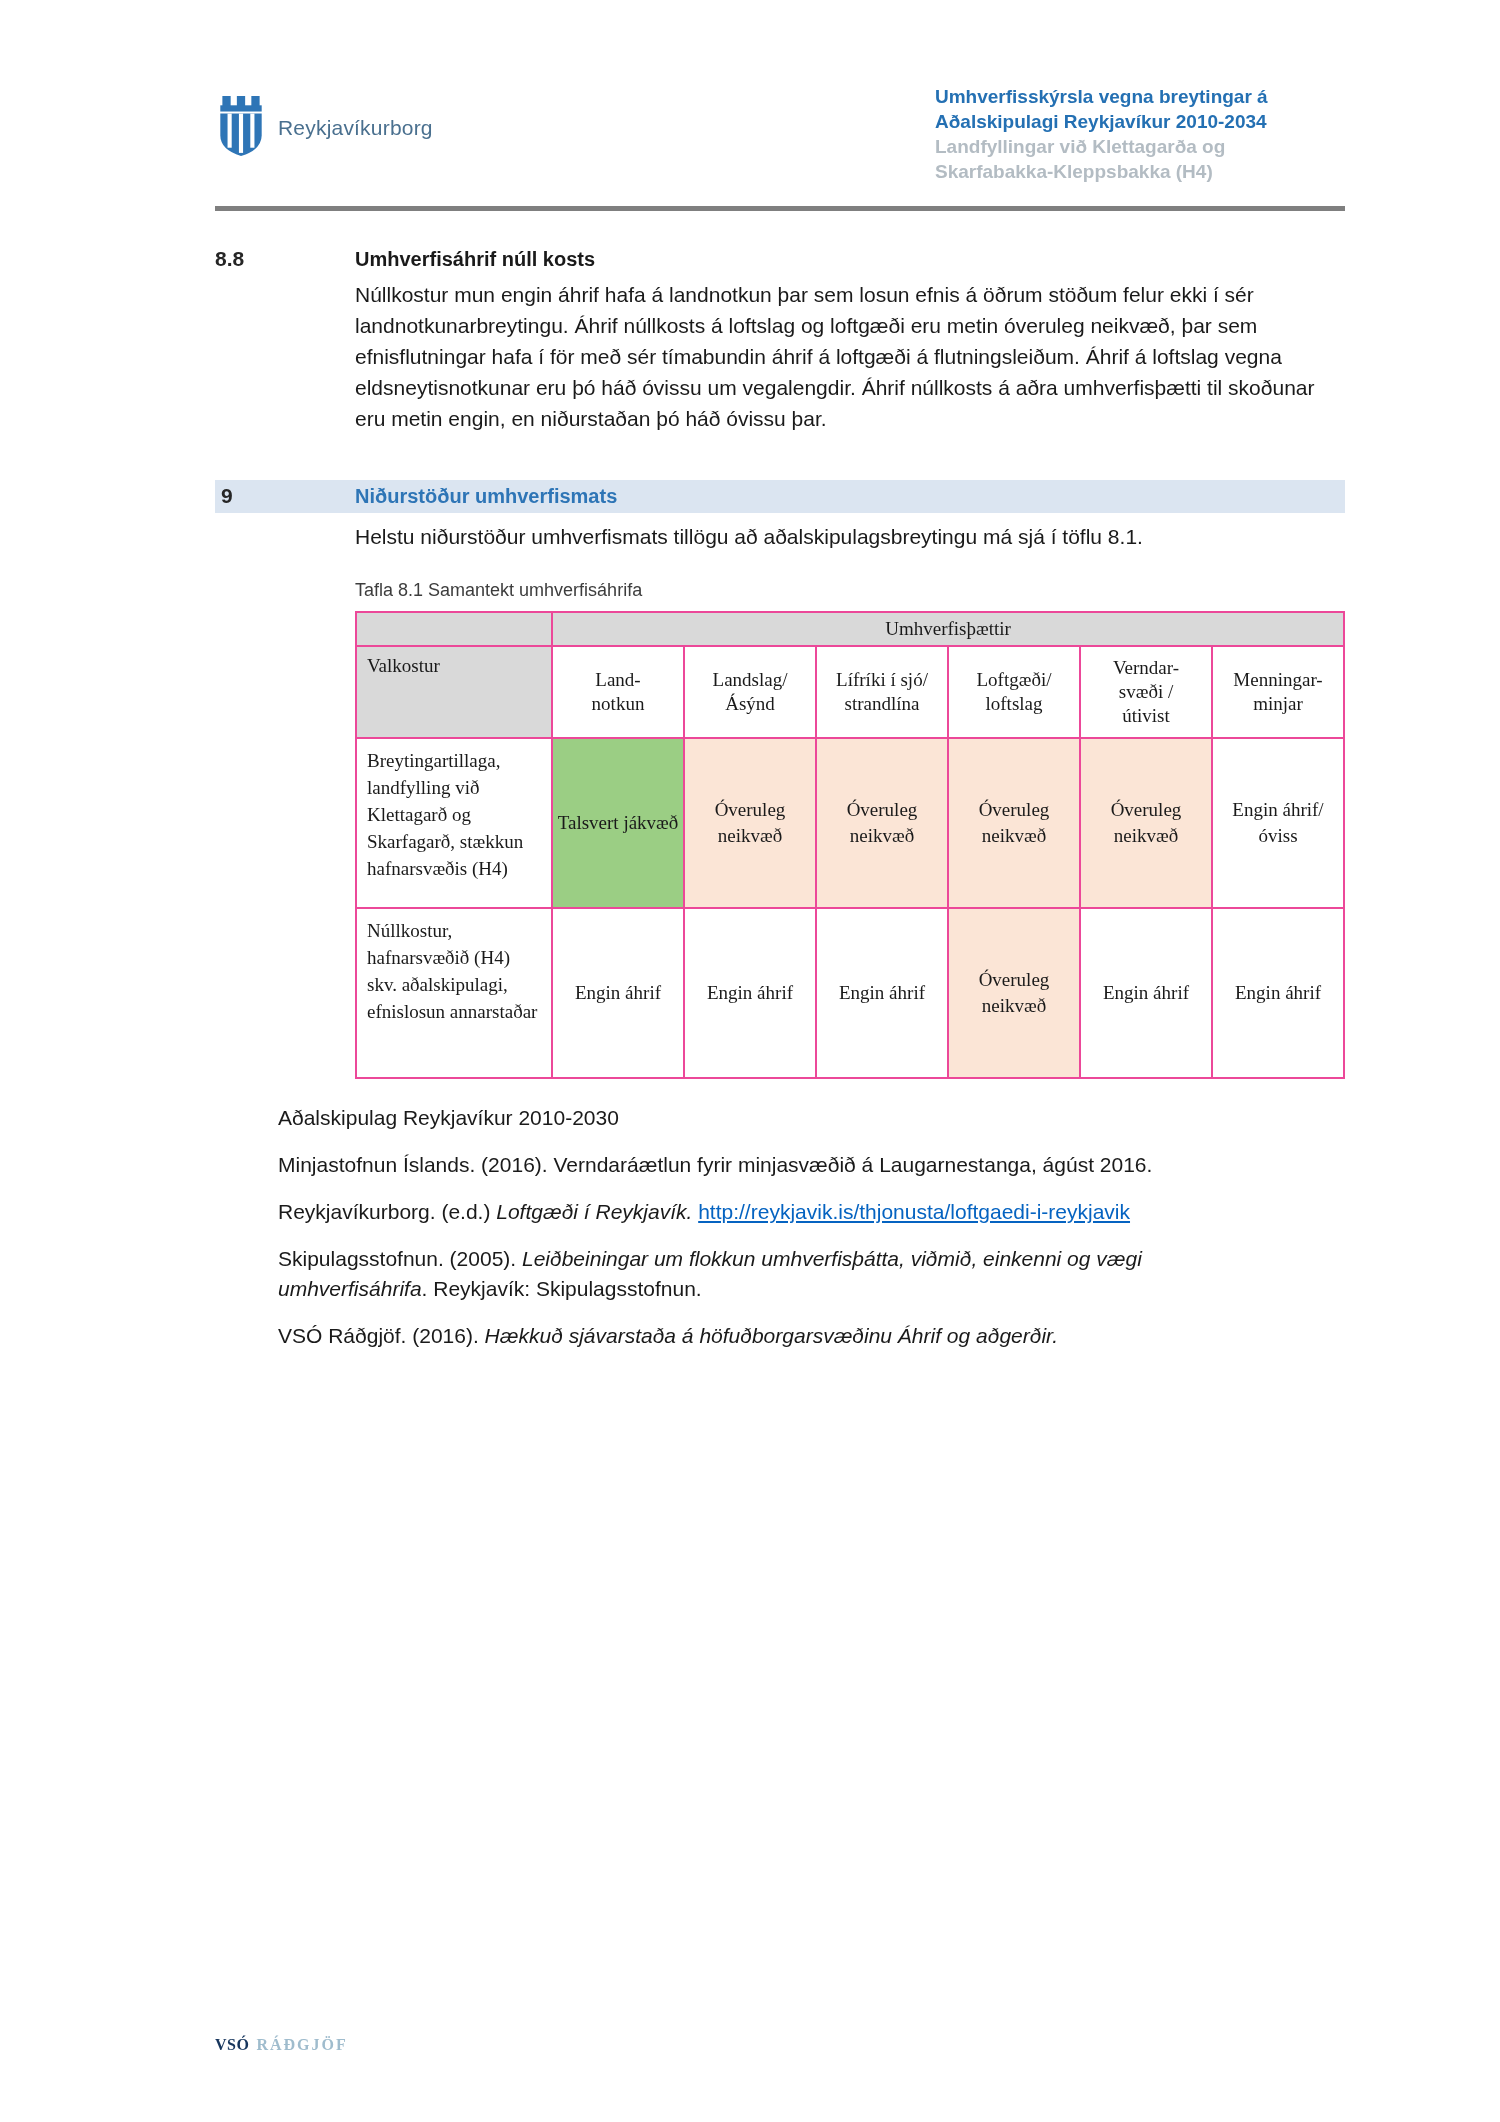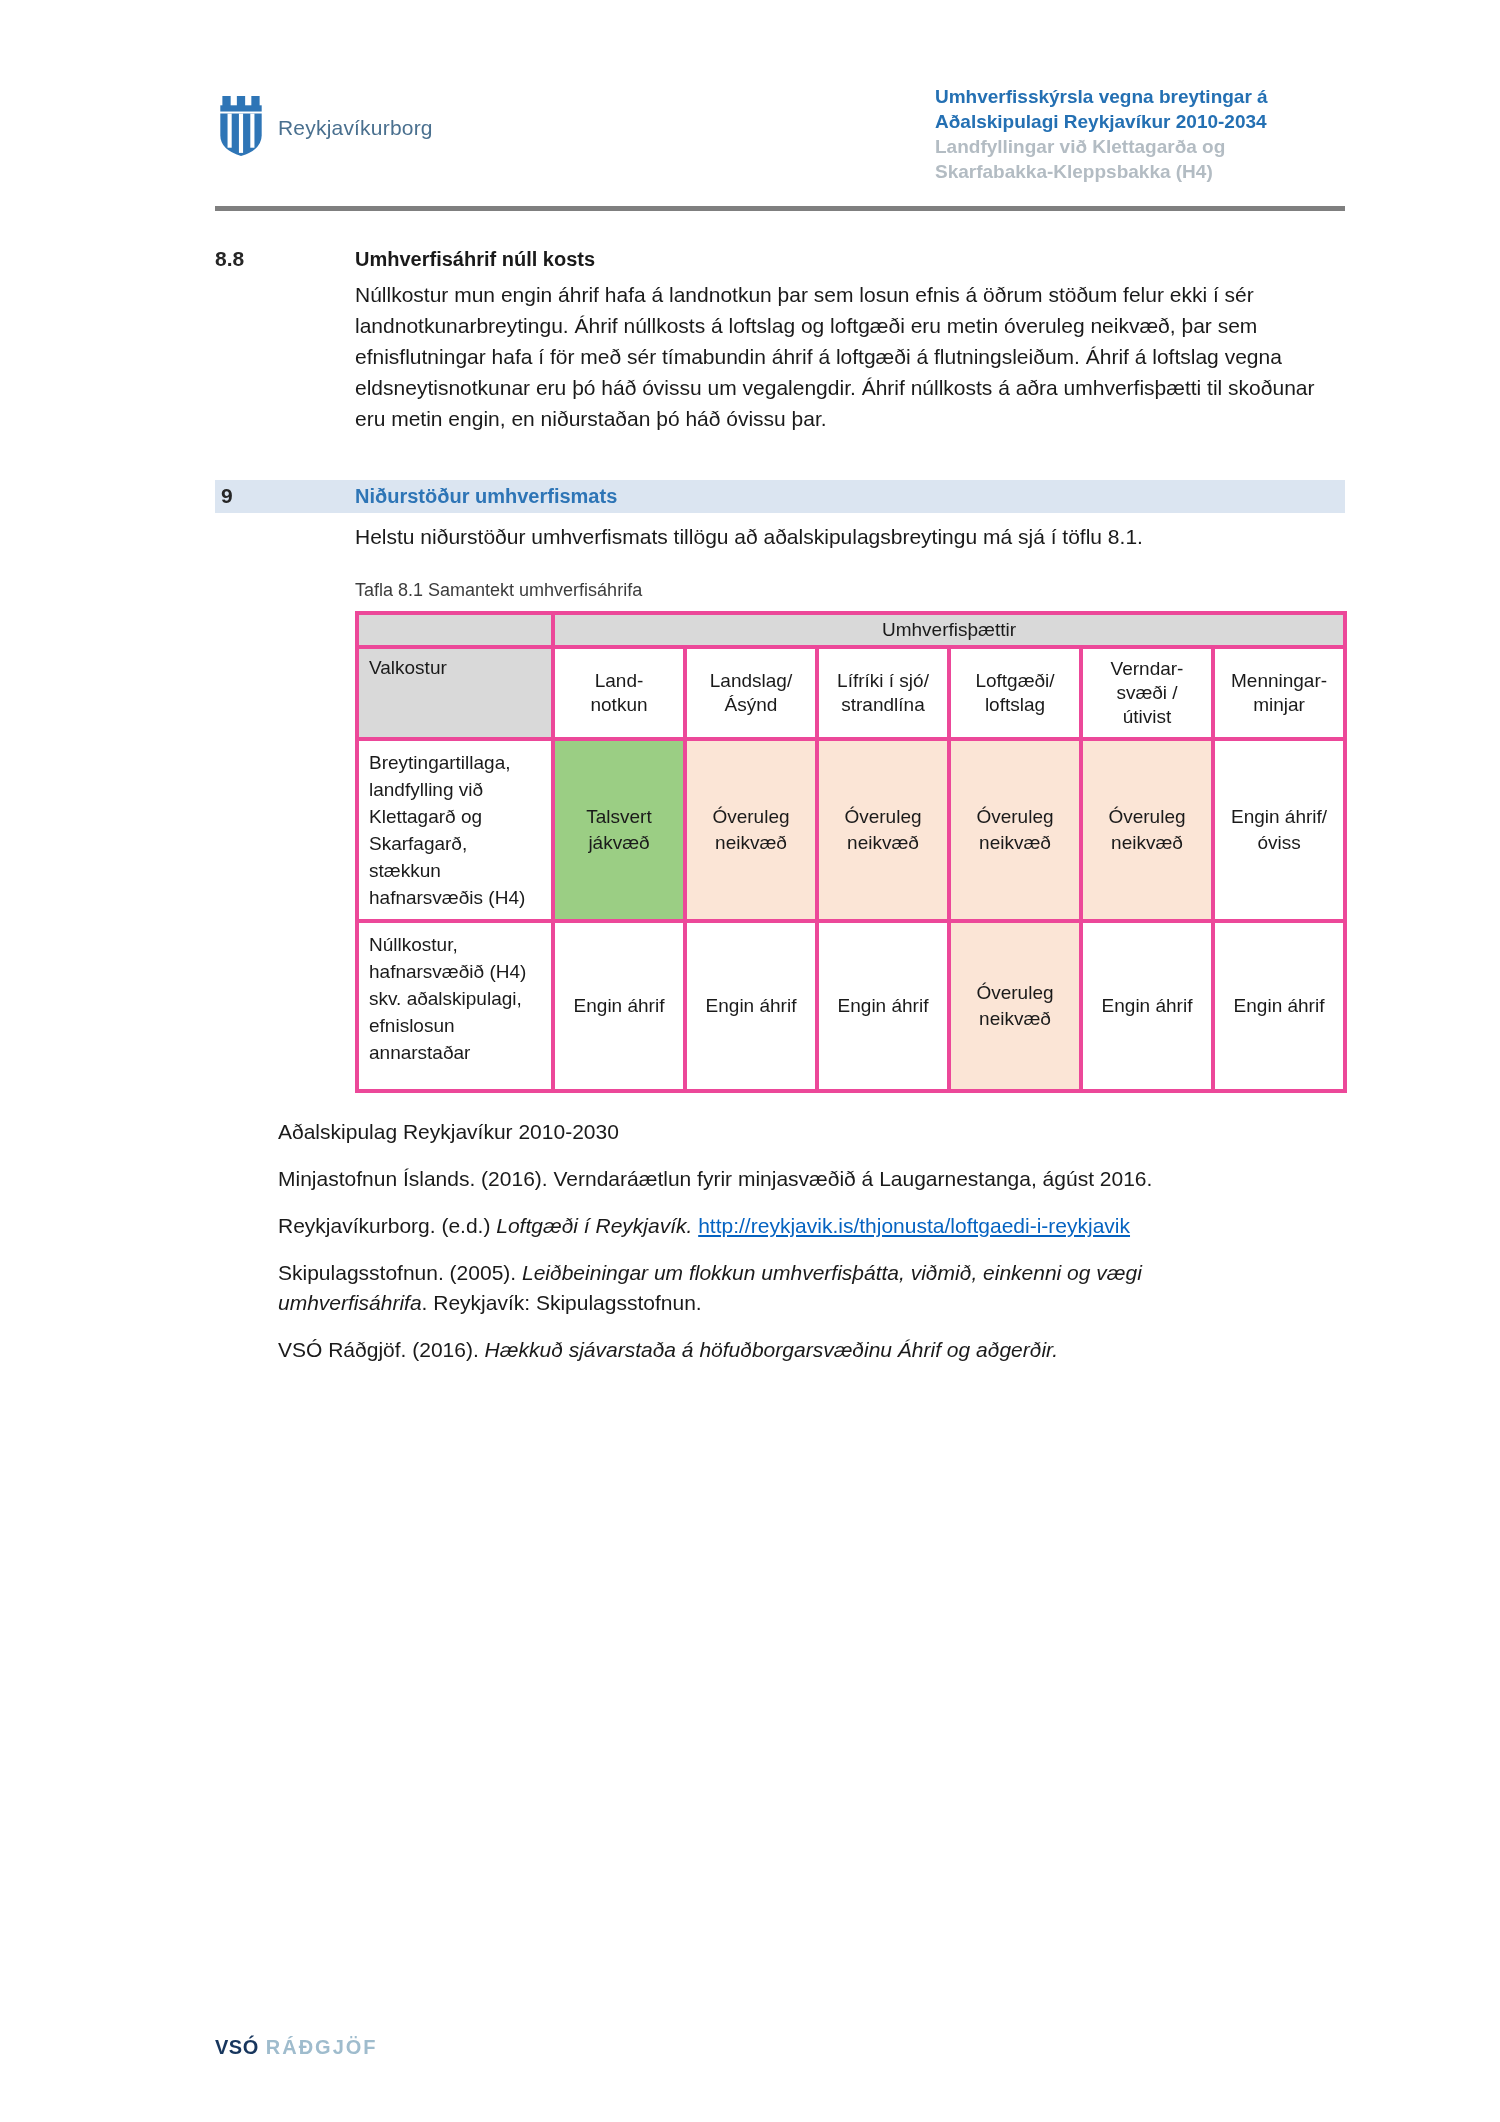--- a/index.html
+++ b/index.html
@@ -50,21 +50,21 @@
     font-size: 21px; line-height: 31px; margin-top: 8px;
   }
   .caption { margin-left: 140px; margin-top: 28px; font-size: 18px; color: #3d3d3d; }
 
   
   .impact-table {
     margin-left: 140px; margin-top: 10px;
     border-collapse: collapse; table-layout: fixed;
     width: 990px; font-size: 19px; color: #1a1a1a;
   }
-  .impact-table td { border: 4px solid #ec4899; }
+  .impact-table td { border: 2px solid #ec4899; font-family: Liberation Serif, serif; }
   .group-h {
     background: var(--table-header-gray, #d9d9d9);
     text-align: center; height: 34px; font-size: 19px;
   }
   .corner { background: var(--table-header-gray, #d9d9d9); }
   .valk-h {
     background: var(--table-header-gray, #d9d9d9);
     padding: 8px 10px; vertical-align: top;
   }
   .col-h {
@@ -77,21 +77,21 @@
   td[data-celltype="positive"] { background: var(--positive-green, #9bce84); }
   td[data-celltype="negative"] { background: var(--negative-peach, #fbe5d6); }
 
   
   .refs { margin-left: 63px; margin-top: 24px; width: 990px; font-size: 21px; line-height: 30px; }
   .ref { margin-bottom: 17px; overflow-wrap: break-word; }
   .ref .it { font-style: italic; }
   .ref a { color: var(--link-blue, #0563c1); text-decoration: underline; }
 
   
-  .doc-footer { position: absolute; left: 215px; top: 2036px; font-size: 20px; font-weight: bold; }
+  .doc-footer { position: absolute; left: 215px; top: 2036px; font-size: 16px; font-weight: bold; font-family: Liberation Serif, serif; }
   .brand-bold { color: #17365d; letter-spacing: .5px; }
   .brand-light { color: #9fbccd; margin-left: 7px; letter-spacing: 2px; }
 </style>
 </head>
 <body>
 
 <div class="page">
 
   <div class="logo-block">
     <span>

